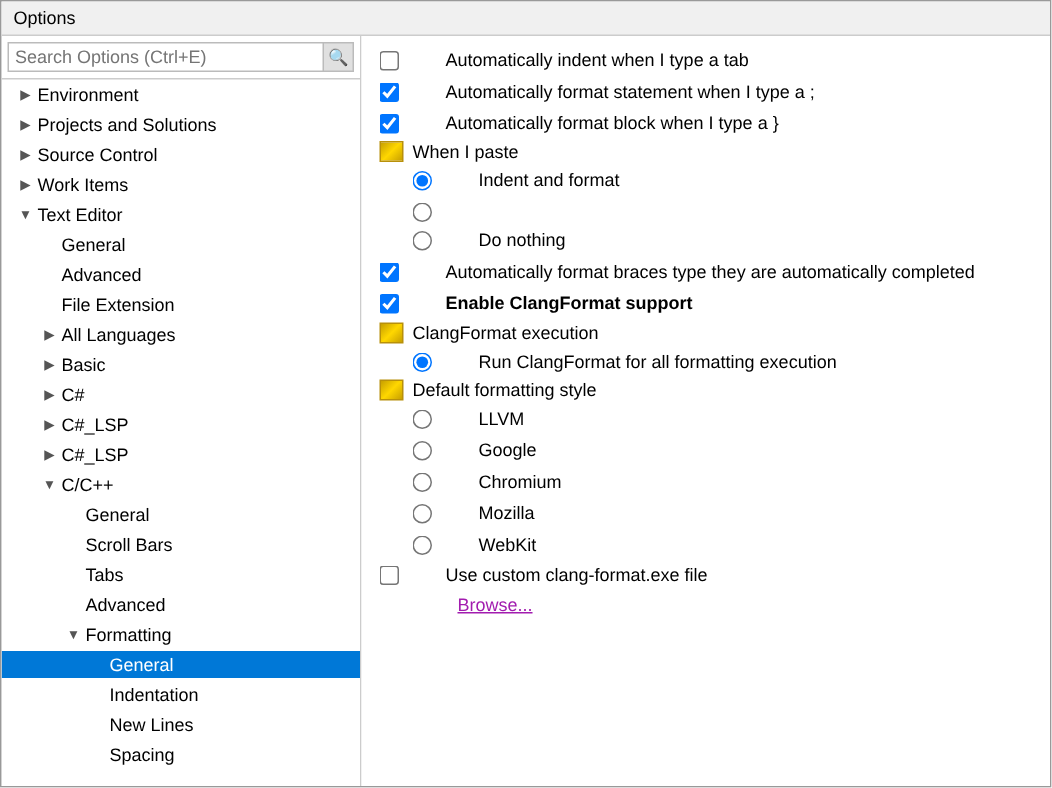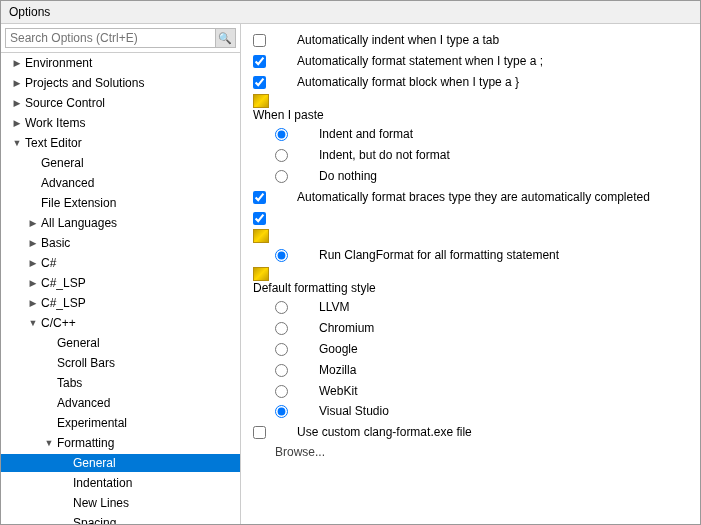--- a/index.html
+++ b/index.html
@@ -126,23 +126,22 @@
       flex-shrink: 0;
     }
     .option-label {
       font-size: 12px;
       color: #000;
       line-height: 1.4;
       margin-left: 25px;
     }
     .section-header {
       display: flex;
-      align-items: flex-start;
+      align-items: flex-end;
       margin: 4px 0;
-      flex-direction: column;
     }
     .section-icon {
       width: 16px;
       height: 14px;
       background: linear-gradient(135deg, #c8a000 0%, #ffd700 50%, #c8a000 100%);
       margin-right: 6px;
       flex-shrink: 0;
       border: 1px solid #b8900a;
     }
     .section-label {
@@ -152,22 +151,24 @@
     .indent-block {
       padding-left: 22px;
     }
     .radio-group {
       padding-left: 22px;
     }
     .bold-text {
       font-weight: 600;
     }
     .link-style {
-      color: #404040;
+      color: #a21caf;
+      text-decoration: underline;
       cursor: pointer;
+      margin-left: 30px;
     }
   </style>
 </head>
 <body>
 
 <div class="window">
   <div class="title-bar">
     <span>Options</span>
   </div>
   <div class="content-area">
@@ -305,27 +306,20 @@
             <span class="tree-label">Tabs</span>
           </div>
         </div>
         <div class="tree-item">
           <div class="tree-item-row">
             <span class="node-indent" style="width:36px"></span>
             <span class="expander" style="visibility:hidden">▶</span>
             <span class="tree-label">Advanced</span>
           </div>
         </div>
-        <div class="tree-item">
-          <div class="tree-item-row">
-            <span class="node-indent" style="width:36px"></span>
-            <span class="expander" style="visibility:hidden">▶</span>
-            <span class="tree-label">Experimental</span>
-          </div>
-        </div>
 
         <div class="tree-item">
           <div class="tree-item-row">
             <span class="node-indent" style="width:36px"></span>
             <span class="expander">▼</span>
             <span class="tree-label">Formatting</span>
           </div>
         </div>
 
         <div class="tree-item">
@@ -381,75 +375,72 @@
         <div class="section-icon"></div>
         <span class="section-label">When I paste</span>
       </div>
       <div class="radio-group">
         <div class="option-row">
           <input type="radio" name="paste" checked="" style="">
           <span class="option-label">Indent and format</span>
         </div>
         <div class="option-row">
           <input type="radio" name="paste" style="">
-          <span class="option-label">Indent, but do not format</span>
         </div>
         <div class="option-row">
           <input type="radio" name="paste" style="">
           <span class="option-label">Do nothing</span>
         </div>
       </div>
 
       <div class="option-row">
         <input type="checkbox" checked="" style="">
         <span class="option-label">Automatically format braces type they are automatically completed</span>
       </div>
 
       <div class="option-row">
         <input type="checkbox" checked="" style="">
+        <span class="option-label bold-text">Enable ClangFormat support</span>
       </div>
 
       <div class="section-header">
         <div class="section-icon"></div>
+        <span class="section-label">ClangFormat execution</span>
       </div>
       <div class="radio-group">
         <div class="option-row">
           <input type="radio" name="clang" checked="" style="">
-          <span class="option-label">Run ClangFormat for all formatting statement</span>
+          <span class="option-label">Run ClangFormat for all formatting execution</span>
         </div>
       </div>
 
       <div class="section-header">
         <div class="section-icon"></div>
         <span class="section-label">Default formatting style</span>
       </div>
       <div class="radio-group">
         <div class="option-row">
           <input type="radio" name="style" style="">
           <span class="option-label">LLVM</span>
         </div>
         <div class="option-row">
           <input type="radio" name="style" style="">
+          <span class="option-label">Google</span>
+        </div>
+        <div class="option-row">
+          <input type="radio" name="style" style="">
           <span class="option-label">Chromium</span>
-        </div>
-        <div class="option-row">
-          <input type="radio" name="style" style="">
-          <span class="option-label">Google</span>
         </div>
         <div class="option-row">
           <input type="radio" name="style" style="">
           <span class="option-label">Mozilla</span>
         </div>
         <div class="option-row">
           <input type="radio" name="style" style="">
           <span class="option-label">WebKit</span>
-        </div>
-        <div class="option-row">
-          <input type="radio" name="style" checked="" style="">
-          <span class="option-label">Visual Studio</span>
         </div>
       </div>
 
       <div class="option-row">
         <input type="checkbox" style="">
         <span class="option-label">Use custom clang-format.exe file</span>
       </div>
 
       <div class="indent-block">
         <span class="link-style">Browse...</span>

